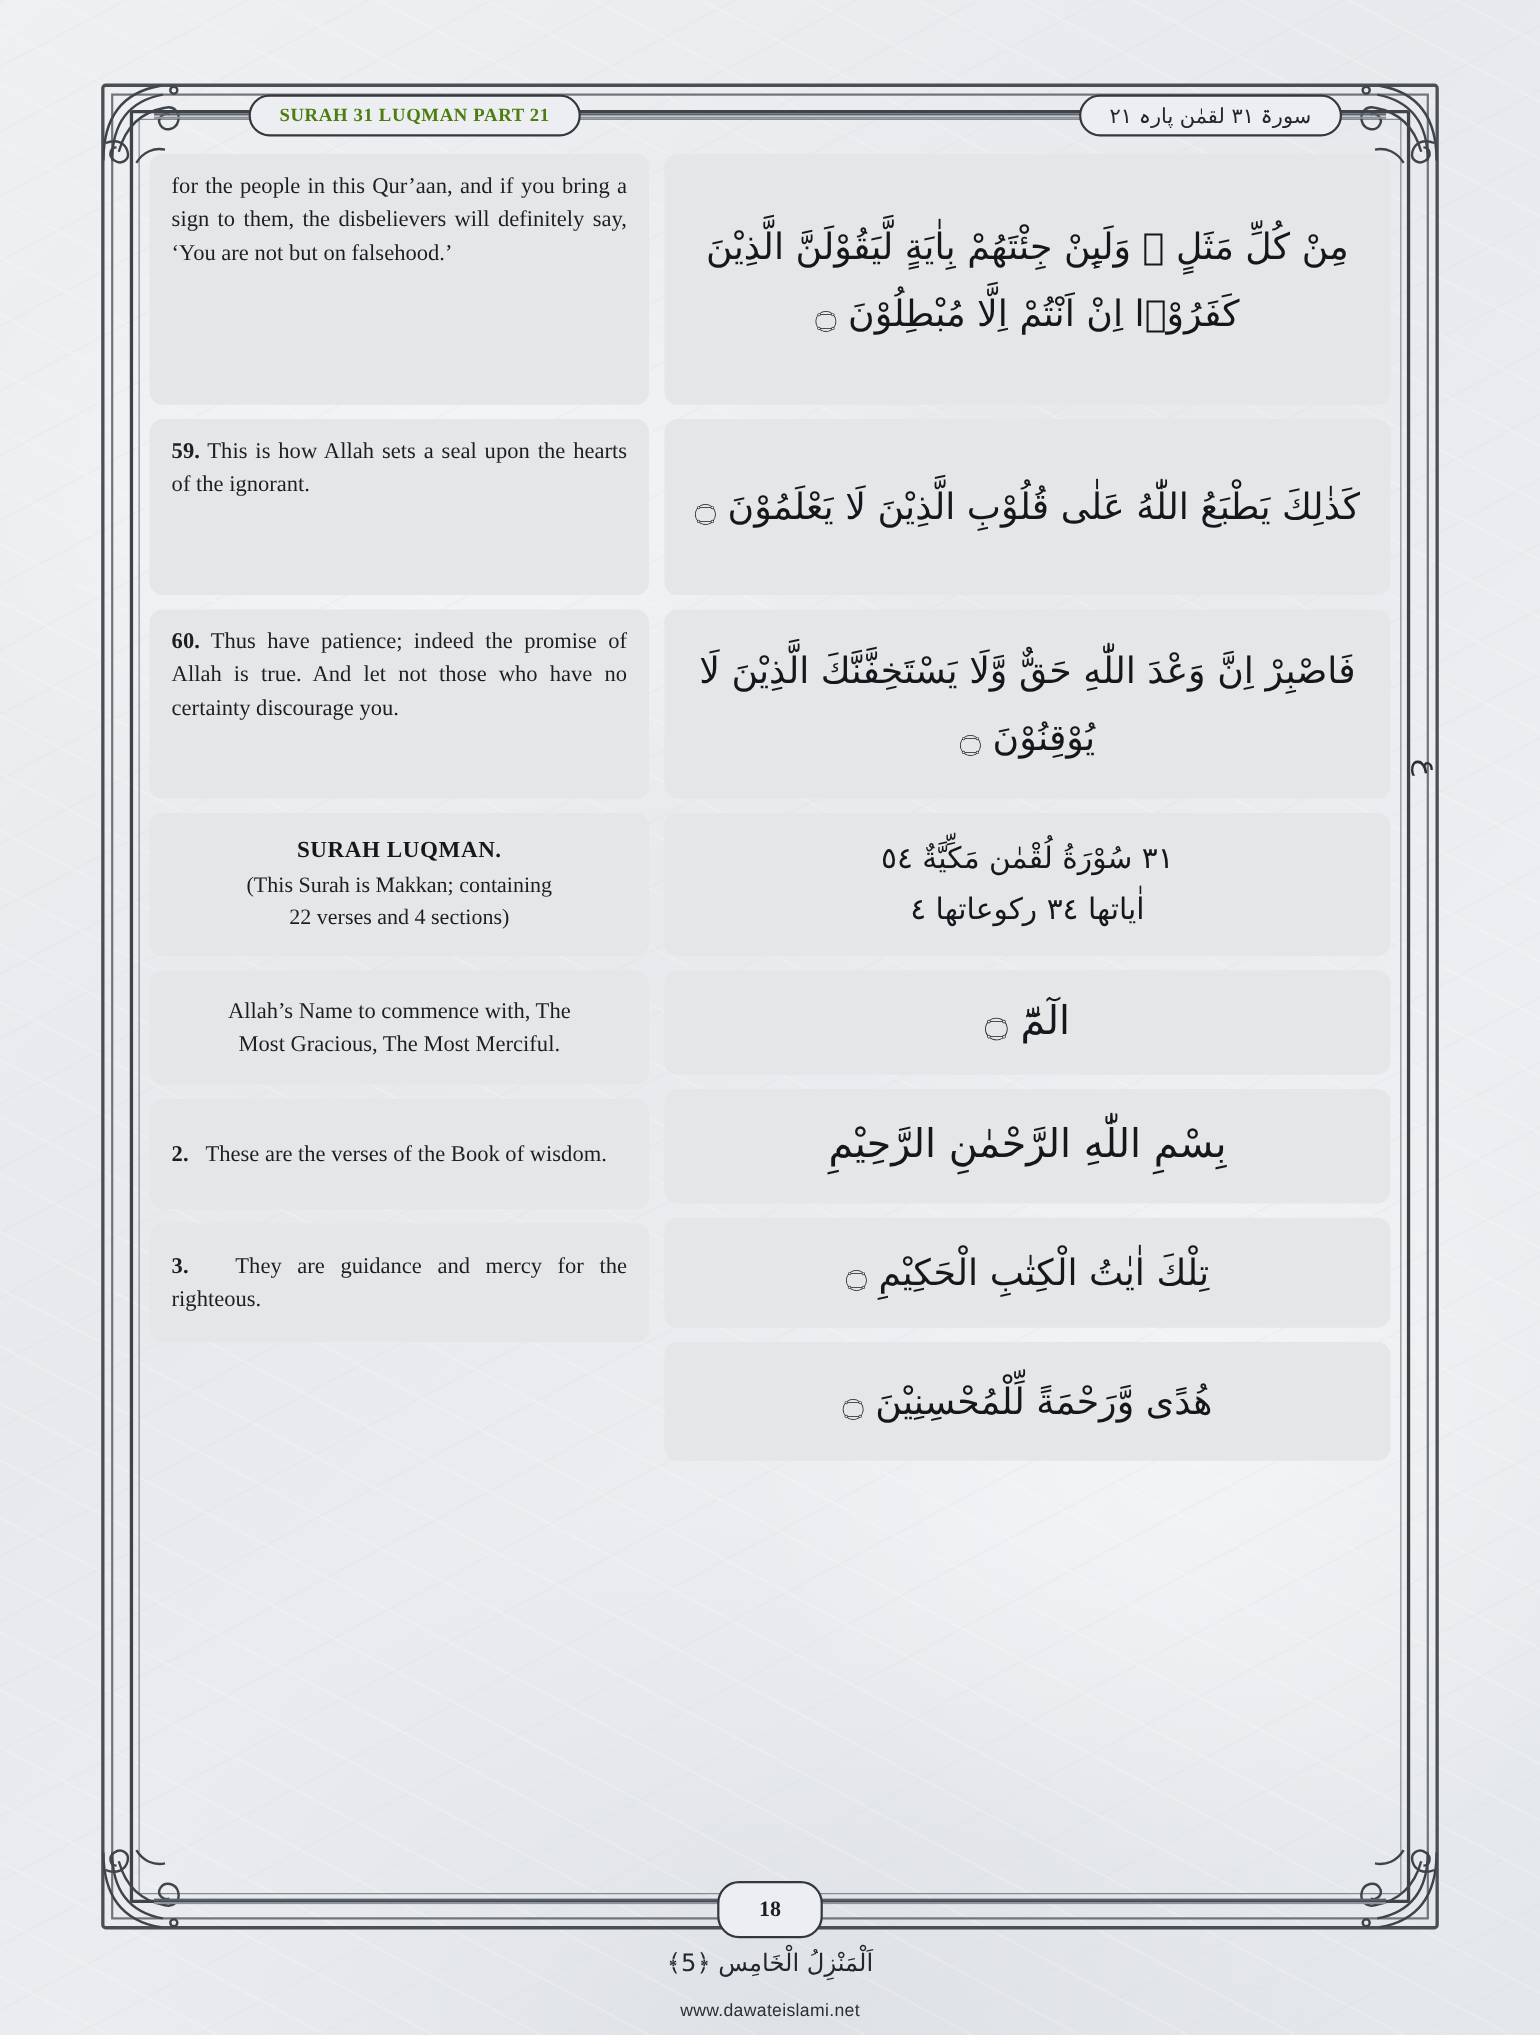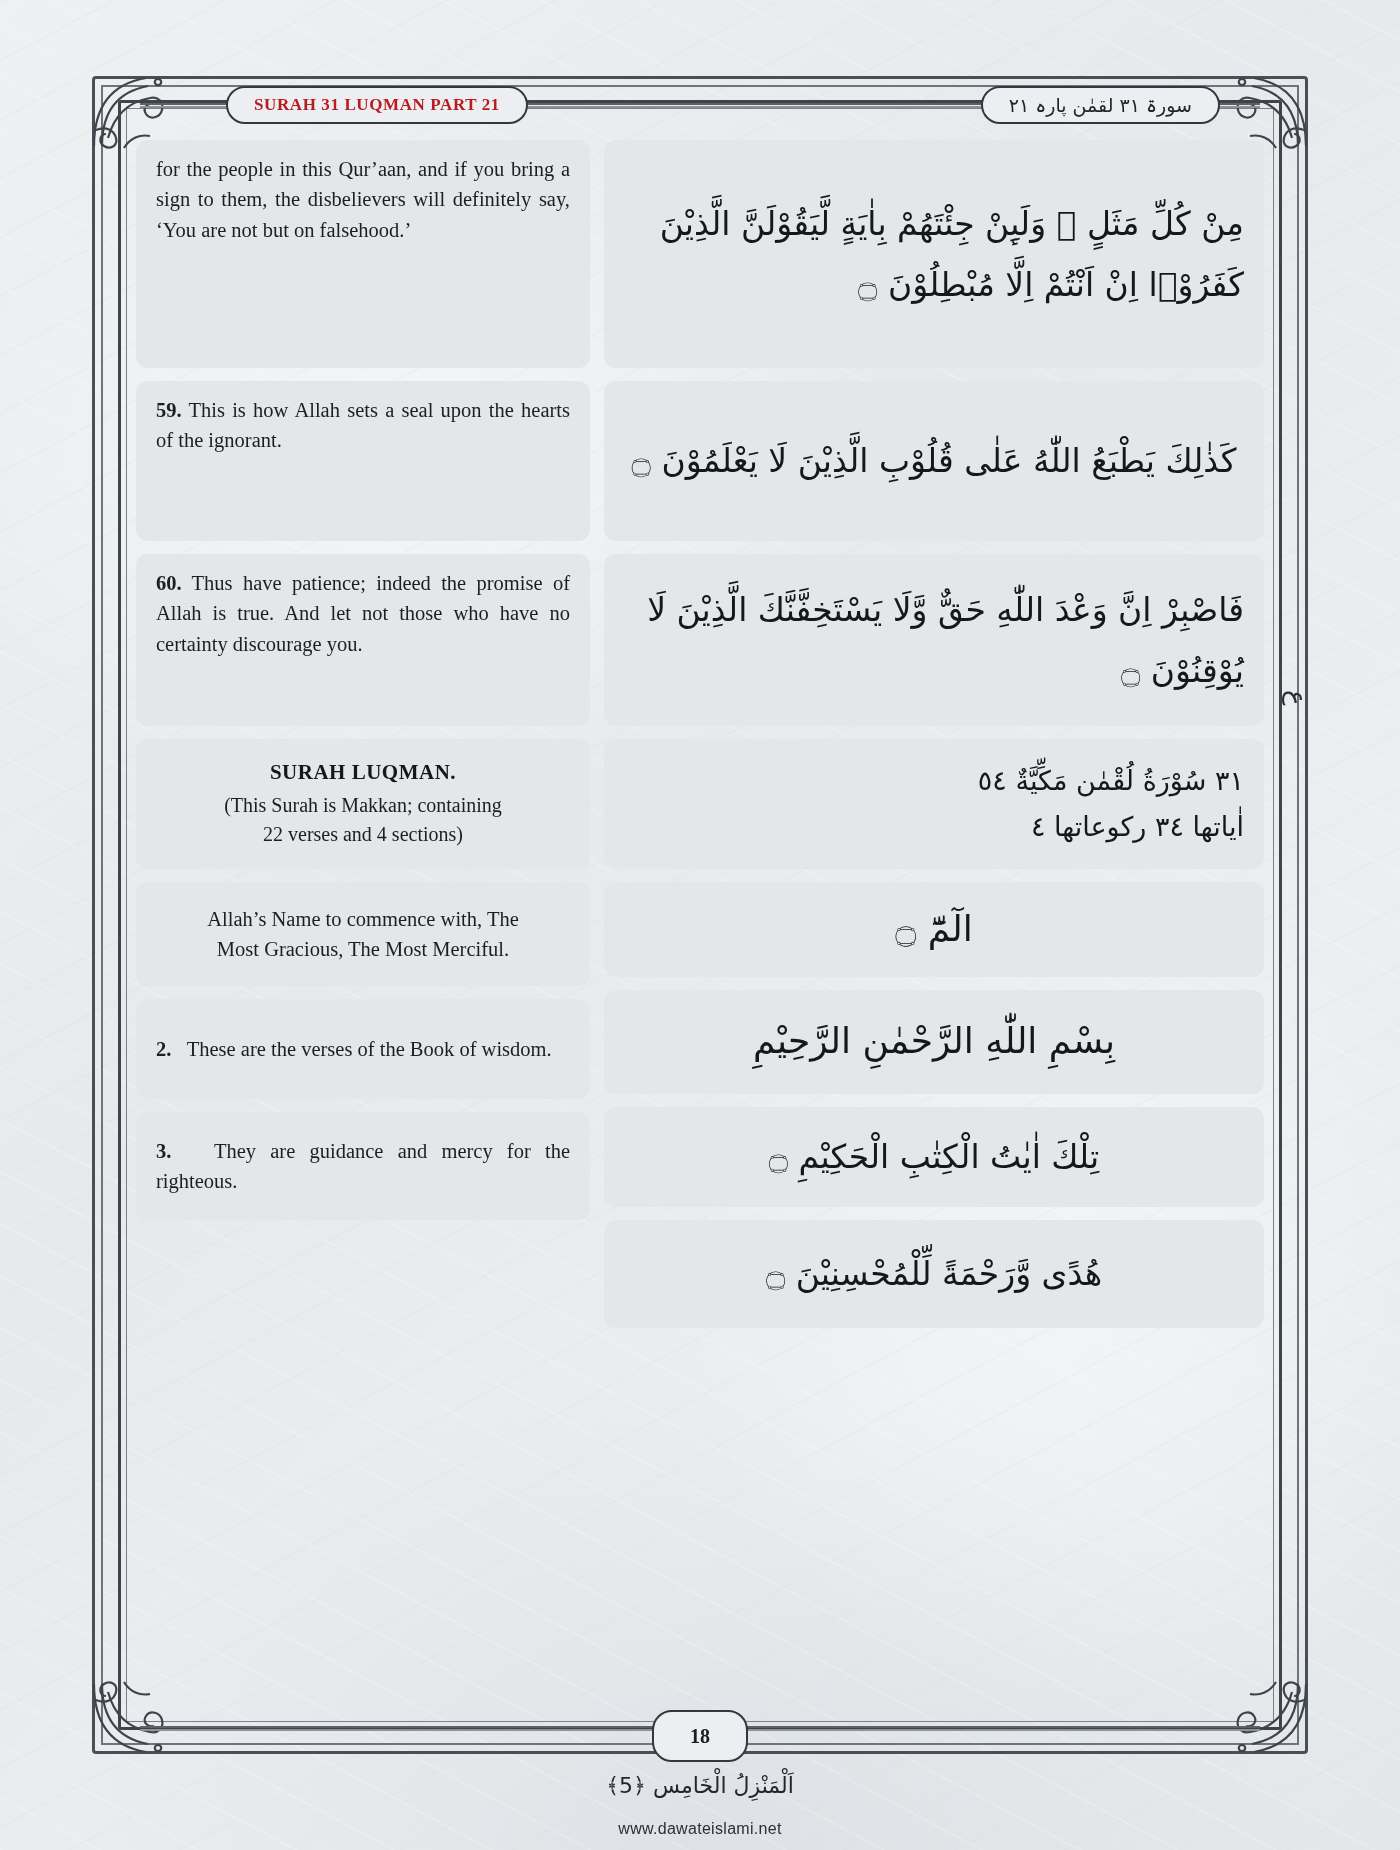--- a/index.html
+++ b/index.html
@@ -96,21 +96,21 @@
     justify-content: center;
     padding: 0 26px;
   }
   .header-cartouche.left  { left: 86px; }
   .header-cartouche.right { right: 40px; }
   .header-title-en {
     font-family: "Liberation Serif", serif;
     font-weight: bold;
     font-size: 17px;
     letter-spacing: 0.6px;
-    color: #b91c1c;
+    color: #4d7c0f;
     white-space: nowrap;
   }
   .header-title-ar {
     font-family: "DejaVu Sans", sans-serif;
     font-size: 19px;
     color: #22262b;
     white-space: nowrap;
     direction: rtl;
   }
 
@@ -160,21 +160,21 @@
     font-family: "Liberation Serif", serif;
     font-size: 20px;
     line-height: 1.45;
     text-align: center;
     color: #1b1f24;
   }
 
   .ar-text {
     font-family: "DejaVu Sans", sans-serif;
     direction: rtl;
-    text-align: right;
+    text-align: center;
     color: #14181c;
     line-height: 1.85;
     letter-spacing: 0.5px;
   }
   .ar-verse { font-size: 33px; }
   .ar-big   { font-size: 36px; }
   .ar-info  { font-size: 27px; line-height: 1.7; }
 
   
   .b1 { min-height: 228px; }

